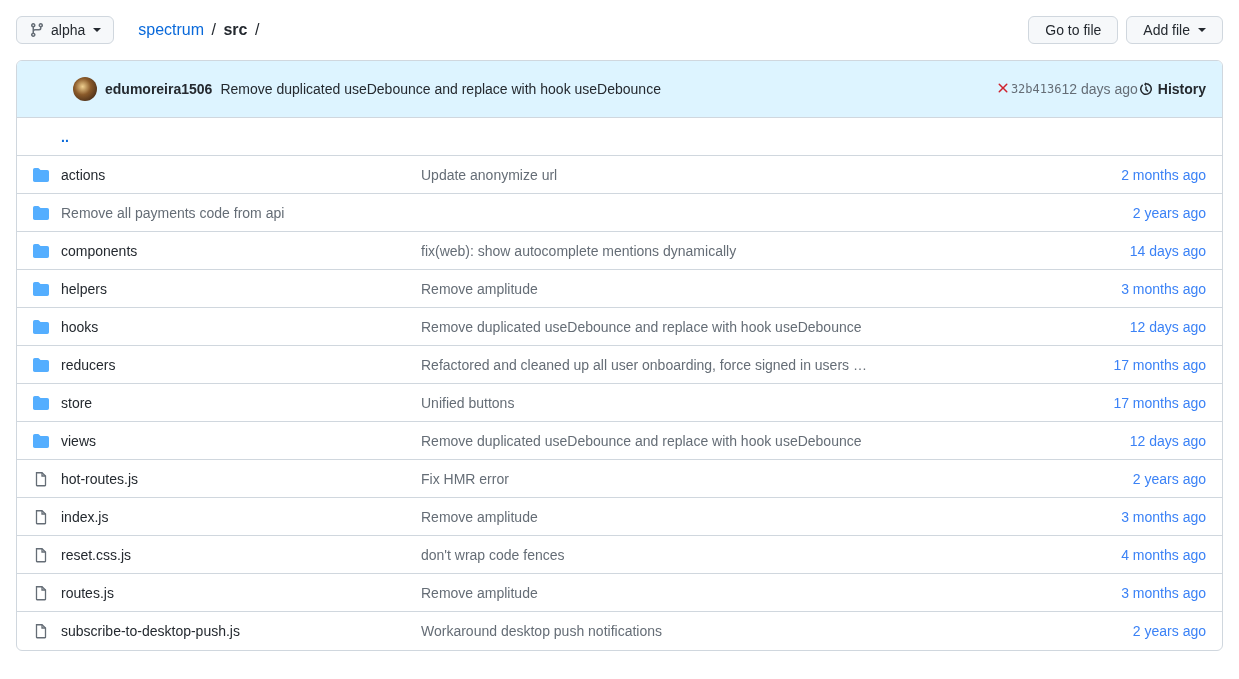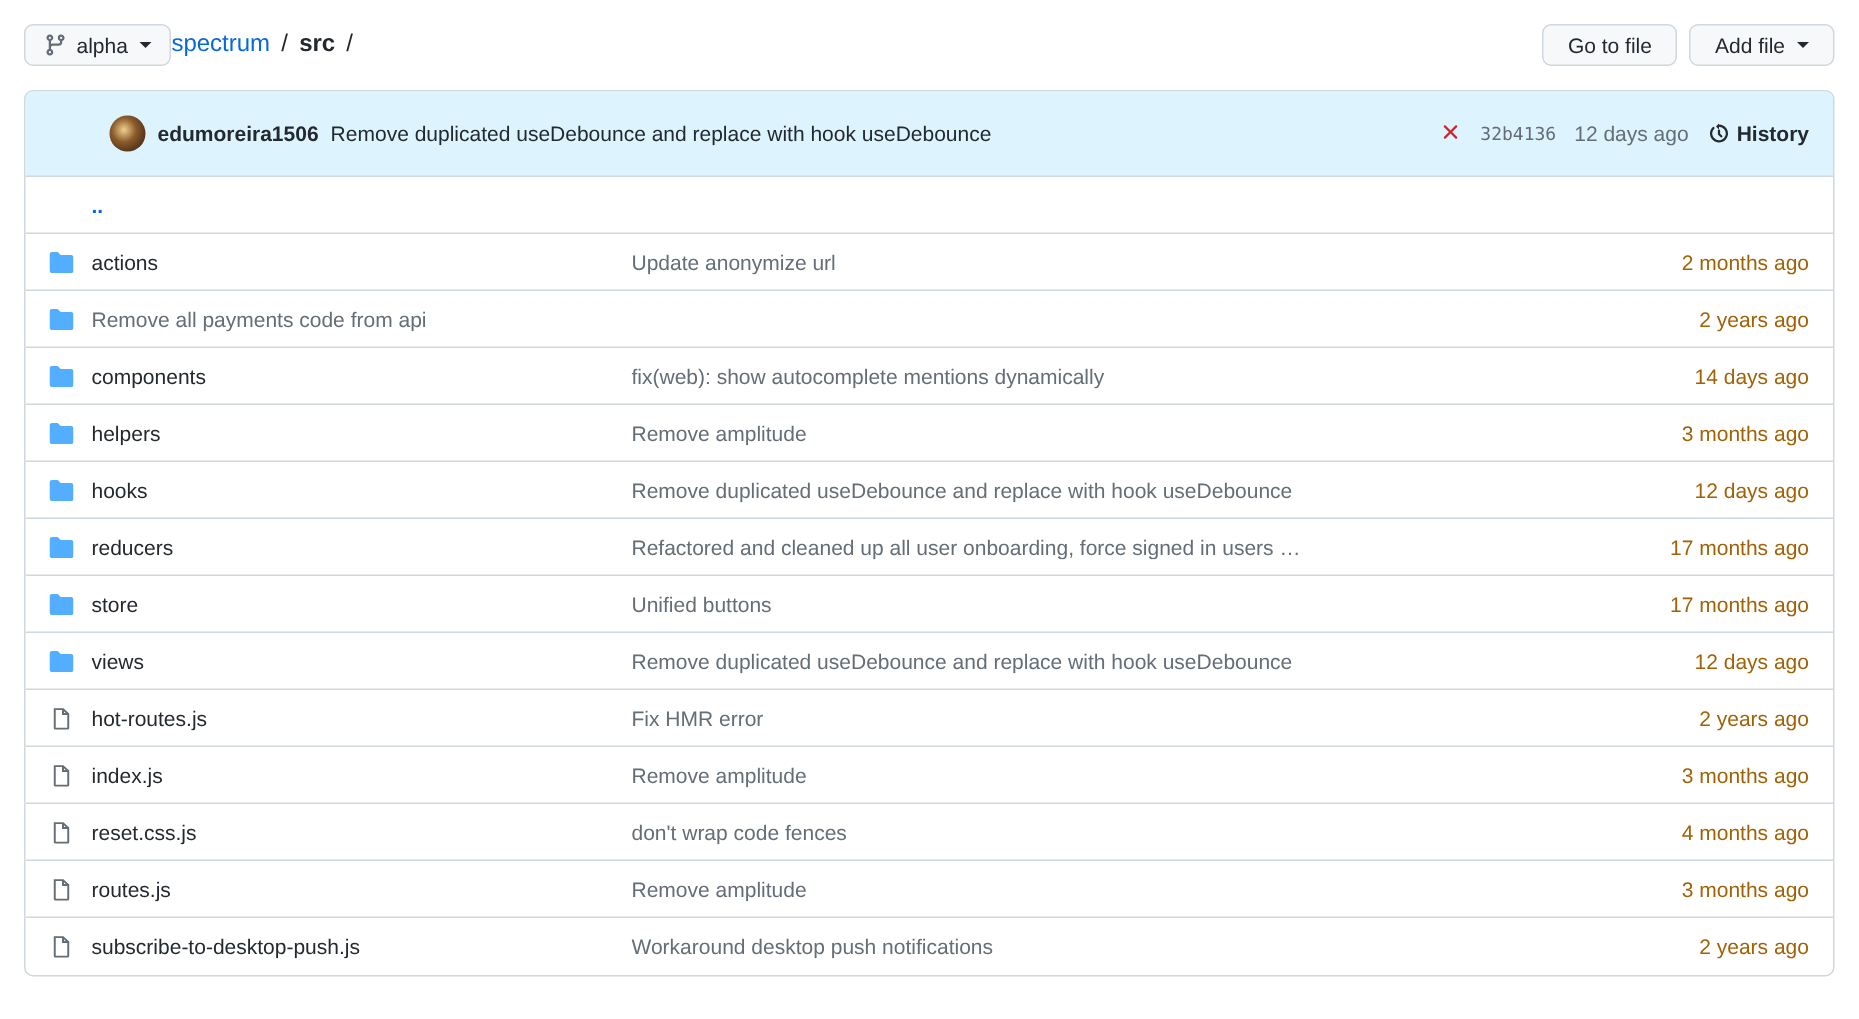--- a/index.html
+++ b/index.html
@@ -13,21 +13,21 @@
   }
   .topbar {
     display: flex;
     align-items: center;
     justify-content: space-between;
     margin-bottom: 16px;
   }
   .topbar-left {
     display: flex;
     align-items: center;
-    gap: 0;
+    gap: 24px;
   }
   .branch-btn {
     display: inline-flex;
     align-items: center;
     gap: 6px;
     padding: 5px 12px;
     border: 1px solid #d0d7de;
     border-radius: 6px;
     background: #f6f8fa;
     font-size: 14px;
@@ -91,21 +91,20 @@
     width: 24px; height: 24px;
     border-radius: 50%;
     background: radial-gradient(circle at 40% 40%, #f0d090 0%, #8a5a2a 40%, #2a1810 100%);
     flex-shrink: 0;
   }
   .author { font-weight: 600; }
   .commit-msg { color: #24292f; white-space: nowrap; overflow: hidden; text-overflow: ellipsis; }
   .commit-right {
     display: flex;
     align-items: center;
-    gap: 12px;
     flex-shrink: 0;
   }
   .status-x { color: #cf222e; font-weight: 700; }
   .sha {
     font-family: ui-monospace, SFMono-Regular, Menlo, monospace;
     font-size: 12px;
     color: #656d76;
   }
   .rel-time { color: #656d76; }
   .history-link {
@@ -129,21 +128,21 @@
     font-weight: 600;
     text-decoration: none;
     font-size: 14px;
   }
   .cell-icon { width: 28px; flex-shrink: 0; display: flex; align-items: center; }
   .cell-name { width: 360px; flex-shrink: 0; overflow: hidden; text-overflow: ellipsis; white-space: nowrap; }
   .cell-name a { color: #24292f; text-decoration: none; cursor: pointer; }
   .cell-msg { flex: 1; color: #656d76; overflow: hidden; text-overflow: ellipsis; white-space: nowrap; padding-right: 16px; }
   .cell-msg a { color: #656d76; text-decoration: none; cursor: pointer;}
   .cell-msg strong { color: #24292f; }
-  .cell-age { color: #a16207; text-align: right; flex-shrink: 0; }
+  .cell-age { color: #3b82f6; text-align: right; flex-shrink: 0; }
   .dir-icon { fill: #54aeff; }
   .file-icon { fill: none; stroke: #656d76; }
 </style>
 </head>
 <body>
 
 <div class="topbar">
   <div class="topbar-left">
     <button class="branch-btn">
       <svg width="16" height="16" viewBox="0 0 16 16">

